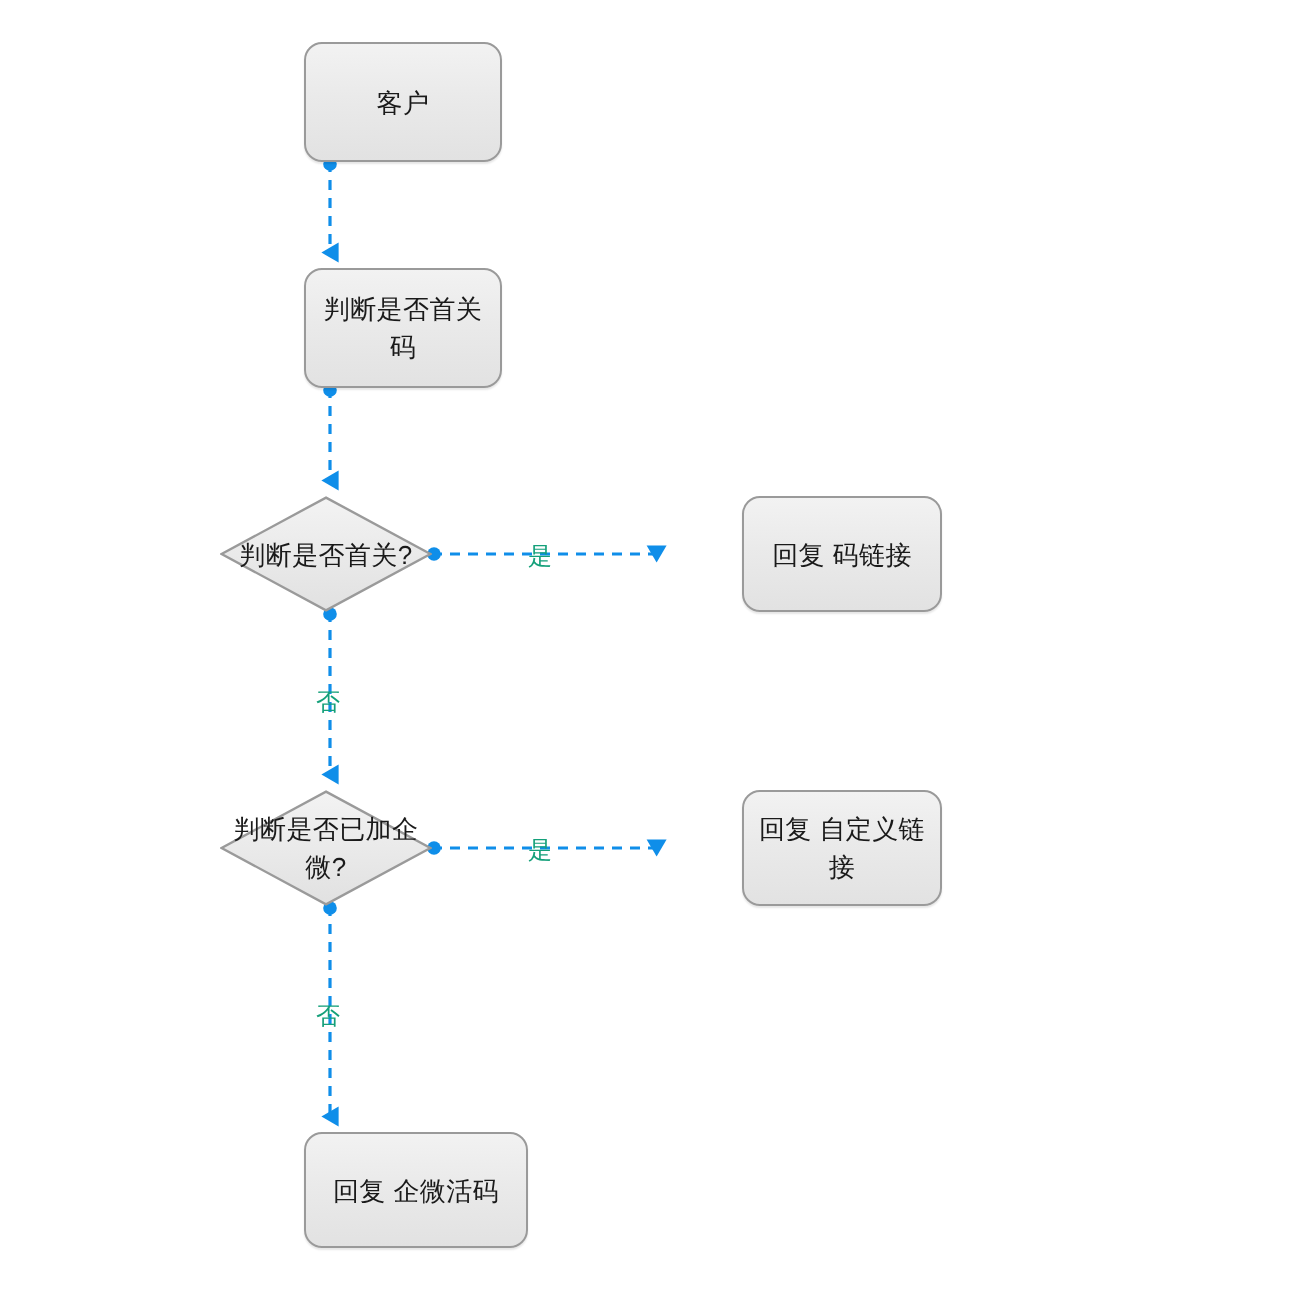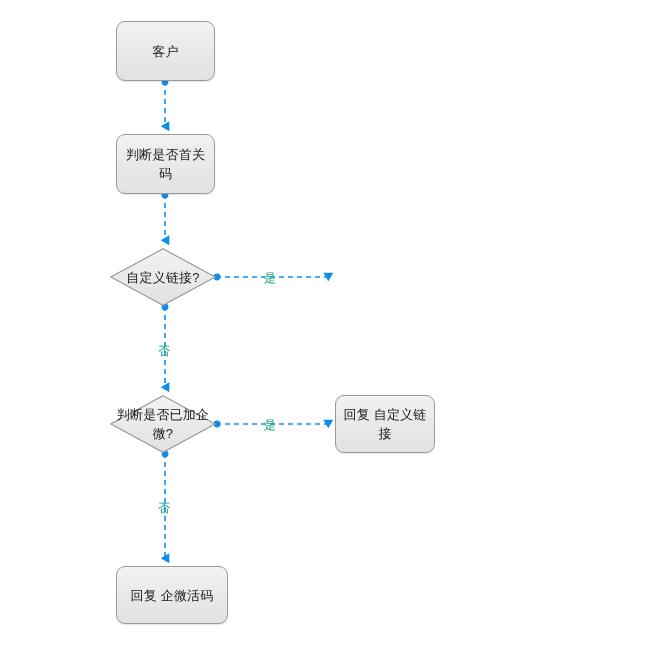--- a/index.html
+++ b/index.html
@@ -33,20 +33,21 @@
     font-size: 13px;
     line-height: 19px;
     letter-spacing: 0.2px;
     z-index: 3;
   }
   .box {
     border: 1px solid #9a9a9a;
     border-radius: 9px;
     background: linear-gradient(180deg, #f2f2f2 0%, #eaeaea 45%, #e2e2e2 100%);
     box-shadow: 0 1px 1px rgba(0,0,0,0.10);
+    margin-left: 36px;
   }
   .box .node-label {
     padding: 0 6px;
     white-space: pre-line;
   }
   .diamond {
     background: transparent;
     border: 0;
   }
   .diamond .diamond-shape {
@@ -135,23 +136,26 @@
 
   <div class="node box" style="left:116px; top:134px; width:99px; height:60px;">
     <span class="node-label">判断是否首关
 码</span>
   </div>
 
   <div class="node diamond" style="left:110px; top:248px; width:106px; height:58px;">
     <svg class="diamond-shape" viewBox="0 0 106 58" preserveAspectRatio="none">
       <polygon points="53,0.8 105.2,29 53,57.2 0.8,29" fill="url(#shapeGrad)" stroke="#9a9a9a" stroke-width="1.2"></polygon>
     </svg>
-    <span class="node-label">自定义链接?</span>
+    <span class="node-label">判断是否首关?</span>
   </div>
 
+  <div class="node box" style="left:335px; top:248px; width:100px; height:58px;">
+    <span class="node-label">回复 码链接</span>
+  </div>
 
   <div class="node box" style="left:335px; top:395px; width:100px; height:58px;">
     <span class="node-label">回复 自定义链接</span>
   </div>
 
   <div class="node diamond" style="left:110px; top:395px; width:106px; height:58px;">
     <svg class="diamond-shape" viewBox="0 0 106 58" preserveAspectRatio="none">
       <polygon points="53,0.8 105.2,29 53,57.2 0.8,29" fill="url(#shapeGrad)" stroke="#9a9a9a" stroke-width="1.2"></polygon>
     </svg>
     <span class="node-label">判断是否已加企

